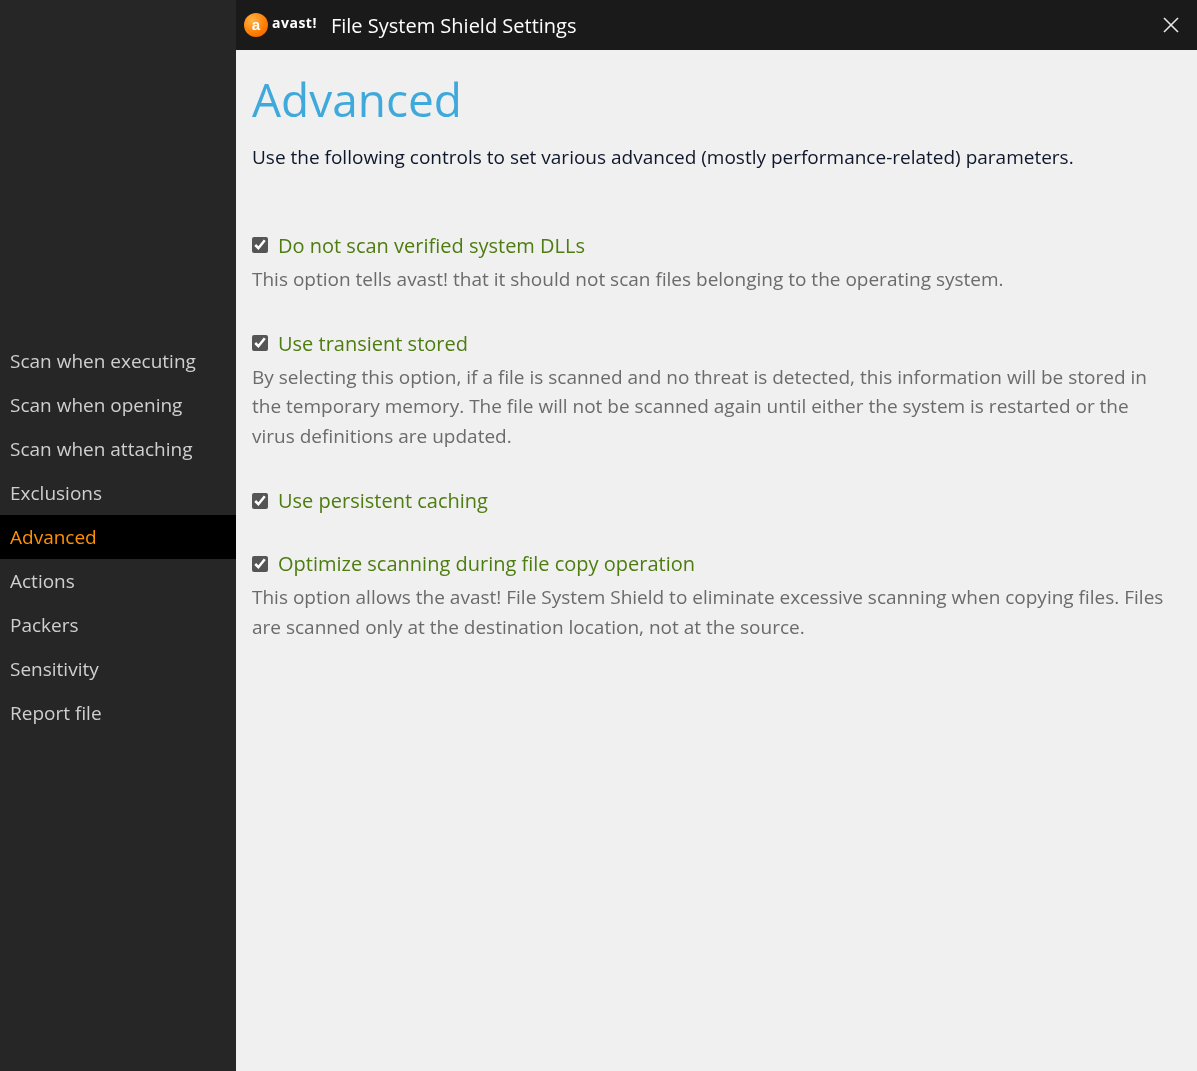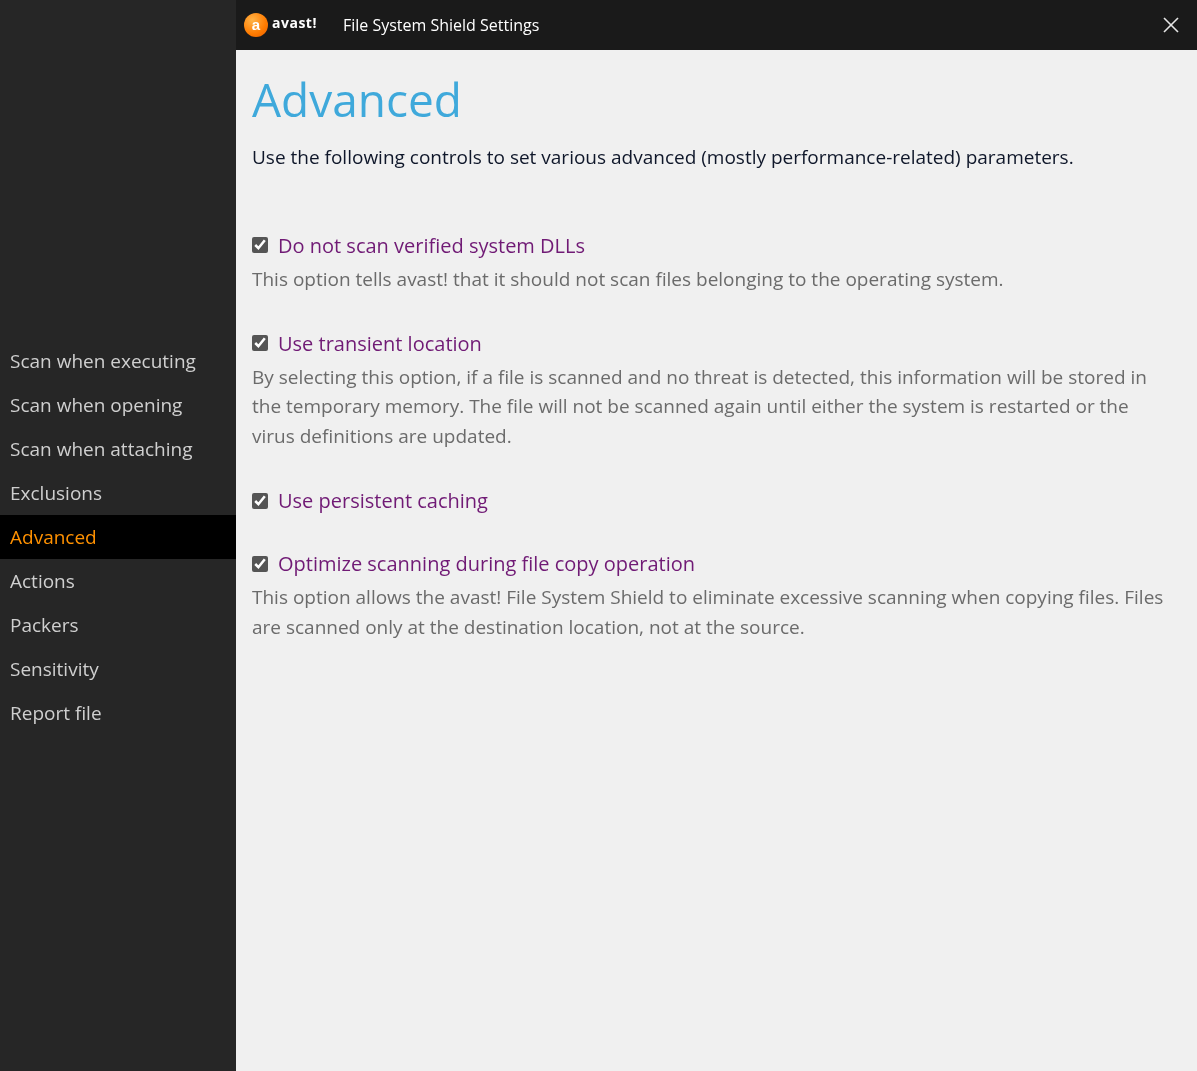--- a/index.html
+++ b/index.html
@@ -62,23 +62,23 @@
       font-family: Arial, sans-serif;
     }
     .logo-text {
       color: #ffffff;
       font-size: 14px;
       font-weight: 700;
       letter-spacing: 0.5px;
     }
     .titlebar-title {
       color: #ffffff;
-      font-size: 16px;
-      font-weight: 400;
-      margin-left: 16px;
+      font-size: 20px;
+      font-weight: 400;
+      margin-left: 4px;
     }
     .close-btn {
       position: absolute;
       right: 12px;
       top: 50%;
       transform: translateY(-50%);
       width: 28px; height: 28px;
       cursor: pointer;
       display: flex;
       align-items: center;
@@ -110,21 +110,21 @@
       display: flex;
       align-items: center;
     }
     .opt-row input[type="checkbox"] {
       width: 16px; height: 16px;
       margin-right: 10px;
       accent-color: #555;
       cursor: pointer;
     }
     .opt-label {
-      color: #701a75;
+      color: #4d7c0f;
       font-size: 20px;
       font-weight: 400;
       cursor: pointer;
     }
     .opt-desc {
       color: #6b6b6b;
       font-size: 19px;
       line-height: 1.55;
       margin-top: 6px;
     }
@@ -168,21 +168,21 @@
       <div class="opt-row">
         <input type="checkbox" checked="" style="">
         <label class="opt-label">Do not scan verified system DLLs</label>
       </div>
       <p class="opt-desc">This option tells avast! that it should not scan files belonging to the operating system.</p>
     </div>
 
     <div class="opt">
       <div class="opt-row">
         <input type="checkbox" checked="" style="">
-        <label class="opt-label">Use transient location</label>
+        <label class="opt-label">Use transient stored</label>
       </div>
       <p class="opt-desc">By selecting this option, if a file is scanned and no threat is detected, this information will be stored in the temporary memory. The file will not be scanned again until either the system is restarted or the virus definitions are updated.</p>
     </div>
 
     <div class="opt">
       <div class="opt-row">
         <input type="checkbox" checked="" style="">
         <label class="opt-label">Use persistent caching</label>
       </div>
     </div>

